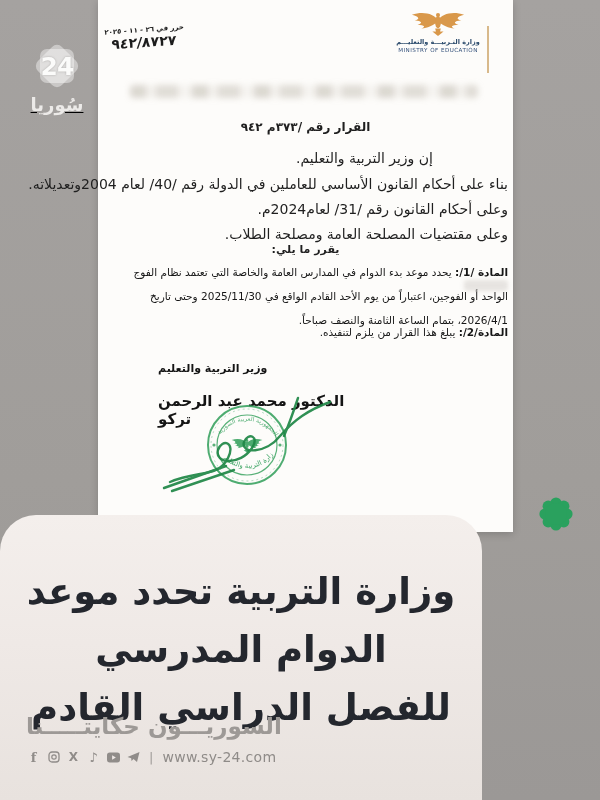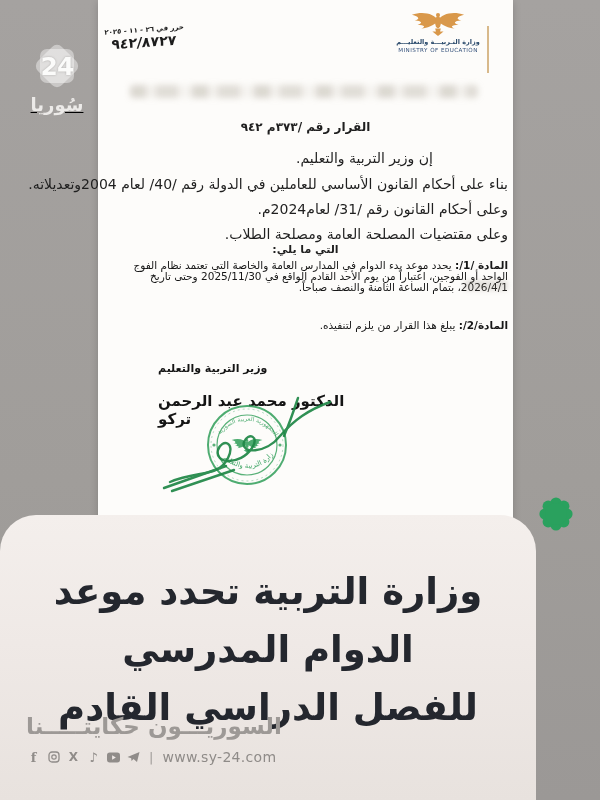--- a/index.html
+++ b/index.html
@@ -44,33 +44,33 @@
 
   .doc-line { position:absolute; direction:rtl; color:#1f1f1f; font-size:14px; white-space:nowrap; }
   .decree { left:0; right:0; top:120px; text-align:center; font-size:12px; font-weight:bold;
             letter-spacing:.3px; }
   .intro-0 { right:80px; top:150px; }
   .intro-1 { right:5px;  top:176px; }
   .intro-2 { right:5px;  top:201px; }
   .intro-3 { right:5px;  top:226px; }
   .decide  { left:0; right:0; top:243px; text-align:center; font-weight:bold; font-size:11px; }
   .article { position:absolute; direction:rtl; color:#161616; font-size:10.5px;
-             line-height:11px; text-align:right; }
+             line-height:24px; text-align:right; }
   .art-1 { right:5px; left:6px; top:260px; }
   .art-2 { right:5px; left:6px; top:320px; }
   .article b { font-weight:bold; }
 
   .sig-block { position:absolute; left:60px; top:362px; width:190px; text-align:left;
                direction:rtl; color:#141414; }
   .sig-title { font-size:11px; font-weight:bold; }
   .sig-name  { font-size:15px; font-weight:bold; margin-top:17px; }
   .stamp-svg { position:absolute; left:50px; top:392px; }
 
   
-  .panel { position:absolute; left:0; top:515px; width:536px; height:285px;
+  .panel { position:absolute; left:0; top:515px; width:482px; height:285px;
            border-radius:36px 36px 0 0;
            background:linear-gradient(180deg,#f4efec 0%, #efe9e6 45%, #e8e2de 100%); }
   .rosette { position:absolute; left:538px; top:496px; }
 
   .headline { position:absolute; left:0; right:0; top:48px; text-align:center; direction:rtl;
               color:#24272e; font-weight:bold; }
   .headline .h-line { font-size:37px; line-height:58px; letter-spacing:-.5px; }
 
   .tagline { position:absolute; left:26px; top:198px; direction:rtl; color:#9d9996;
              font-size:23px; font-weight:bold; }
@@ -122,21 +122,21 @@
 
     <div class="blur-title"></div>
 
     <div class="doc-line decree">القرار رقم /٣٧٣م ٩٤٢</div>
 
     <div class="doc-line intro-0">إن وزير التربية والتعليم.</div>
     <div class="doc-line intro-1">بناء على أحكام القانون الأساسي للعاملين في الدولة رقم /40/ لعام 2004وتعديلاته.</div>
     <div class="doc-line intro-2">وعلى أحكام القانون رقم /31/ لعام2024م.</div>
     <div class="doc-line intro-3">وعلى مقتضيات المصلحة العامة ومصلحة الطلاب.</div>
 
-    <div class="doc-line decide">التي ما يلي:</div>
+    <div class="doc-line decide">يقرر ما يلي:</div>
 
     <div class="article art-1"><b>المادة /1/:</b><span> يحدد موعد بدء الدوام في المدارس العامة والخاصة التي تعتمد نظام الفوج الواحد أو الفوجين، اعتباراً من يوم الأحد القادم الواقع في 2025/11/30 وحتى تاريخ 2026/4/1، بتمام الساعة الثامنة والنصف صباحاً.</span></div>
     <div class="blur-word"></div>
 
     <div class="article art-2"><b>المادة/2/:</b><span> يبلغ هذا القرار من يلزم لتنفيذه.</span></div>
 
     <div class="sig-block">
       <div class="sig-title">وزير التربية والتعليم</div>
       <div class="sig-name">الدكتور محمد عبد الرحمن تركو</div>
     </div>

